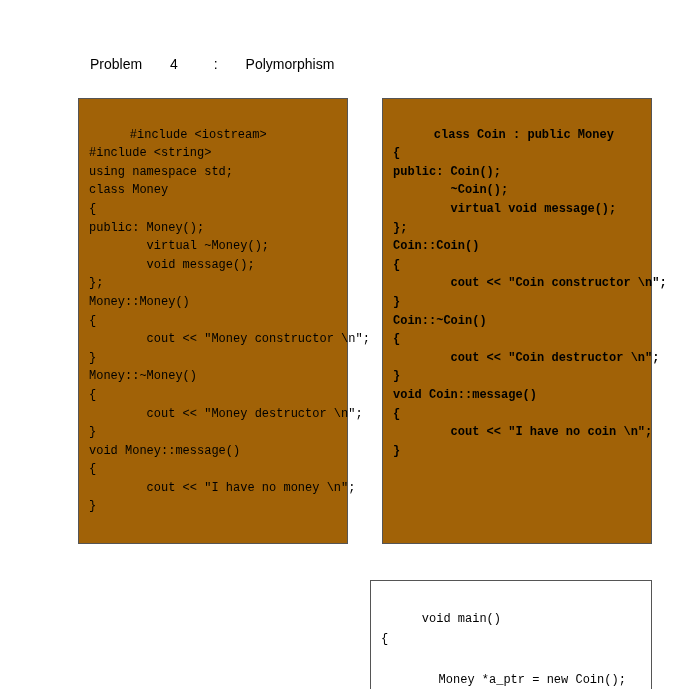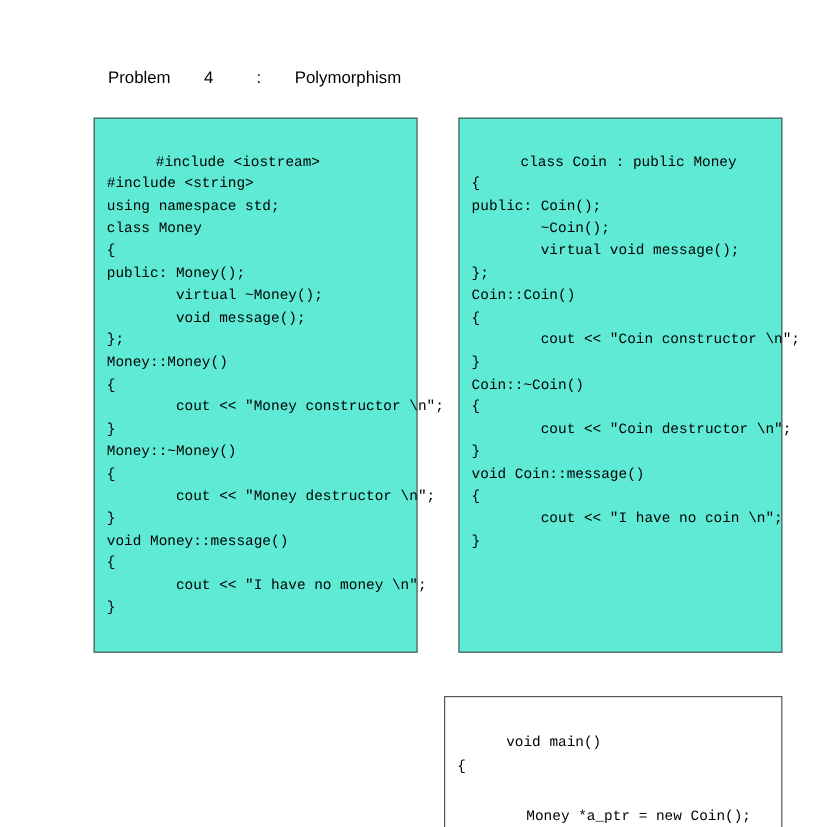--- a/index.html
+++ b/index.html
@@ -30,31 +30,32 @@
       margin-bottom: 10px;
     }
 
     .code-box {
       border: 1px solid #555;
       padding: 8px 10px;
       font-family: 'Courier New', Courier, monospace;
       font-size: 12px;
       line-height: 1.55;
       white-space: pre;
-      background: #5eead4;
+      background: #a16207;
     }
 
     .code-box-left {
       flex: 1;
       min-width: 0;
     }
 
     .code-box-right-top {
       flex: 1;
       min-width: 0;
+      font-weight: bold;
     }
 
     .code-section-bottom {
       display: flex;
       gap: 10px;
       margin-bottom: 18px;
     }
 
     .code-box-right-bottom {
       margin-left: calc(50% + 5px);

